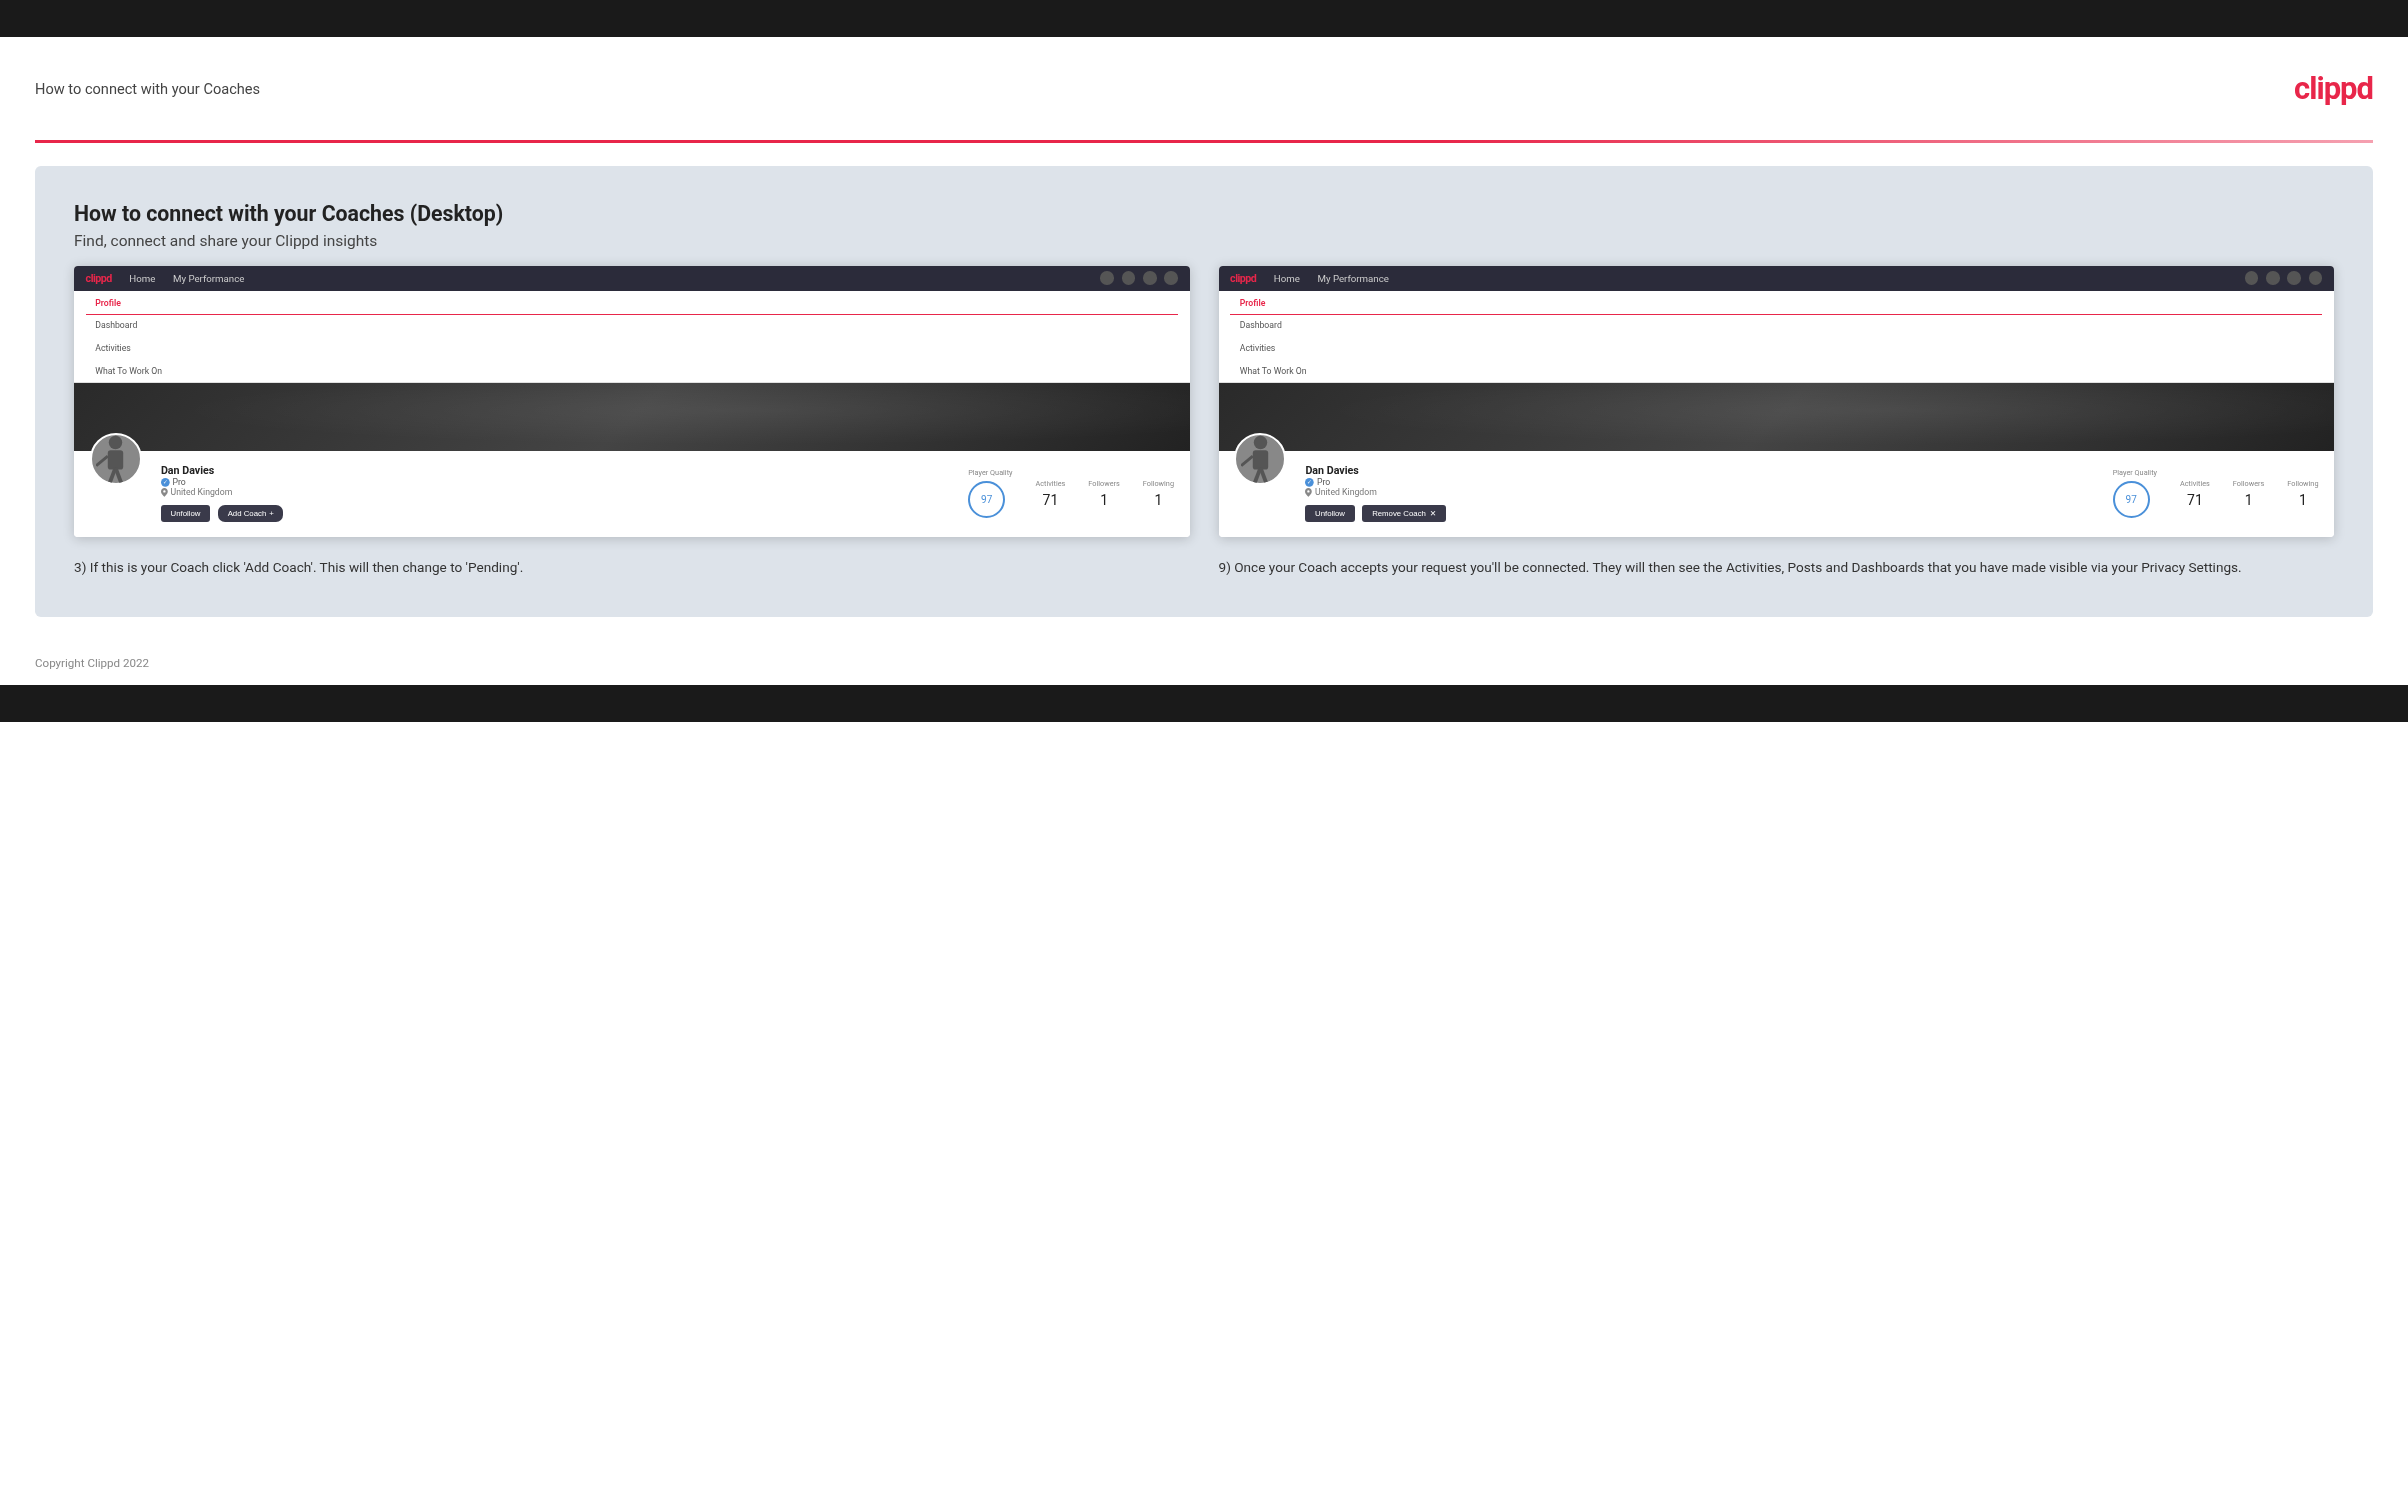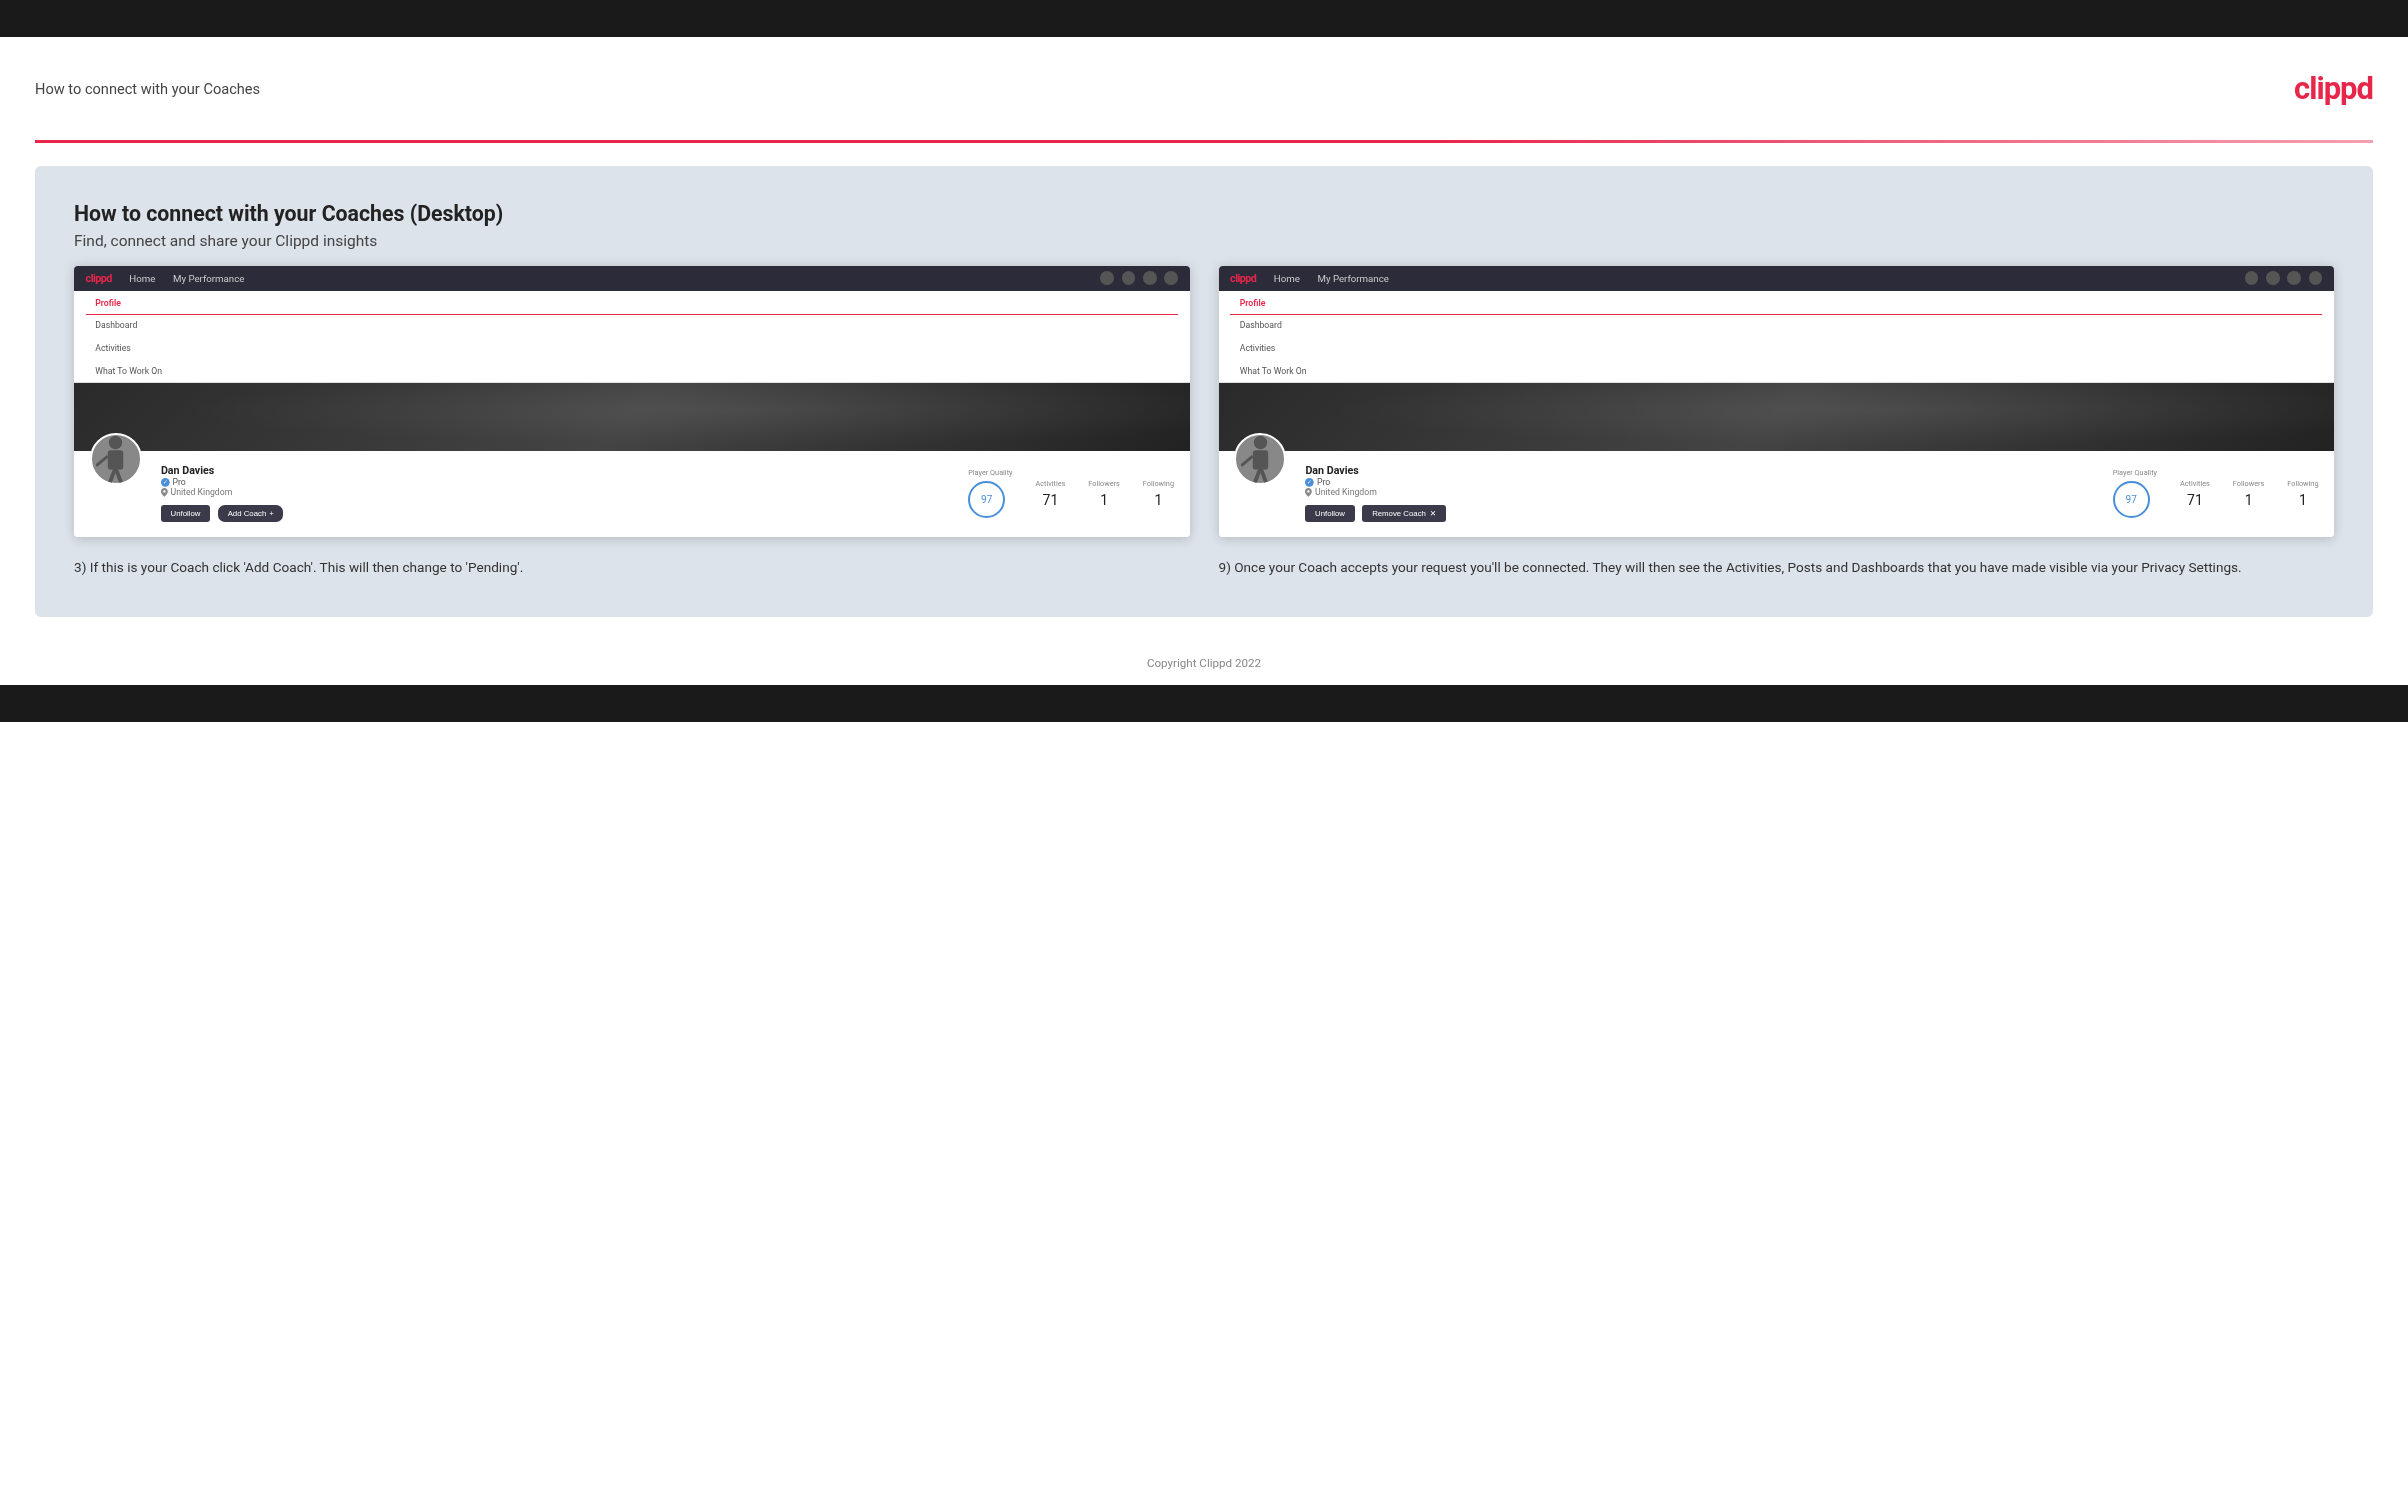--- a/index.html
+++ b/index.html
@@ -271,21 +271,20 @@
       color: #333;
       line-height: 1.6;
       margin-top: 3.9px;
     }
 
     
     .footer {
       padding: 15.5px 35px;
       font-size: 11.6px;
       color: #888;
-      text-align: center;
     }
 
     
     .bottom-bar {
       background: #1a1a1a;
       height: 37px;
       width: 100%;
     }
   </style>
 </head>

